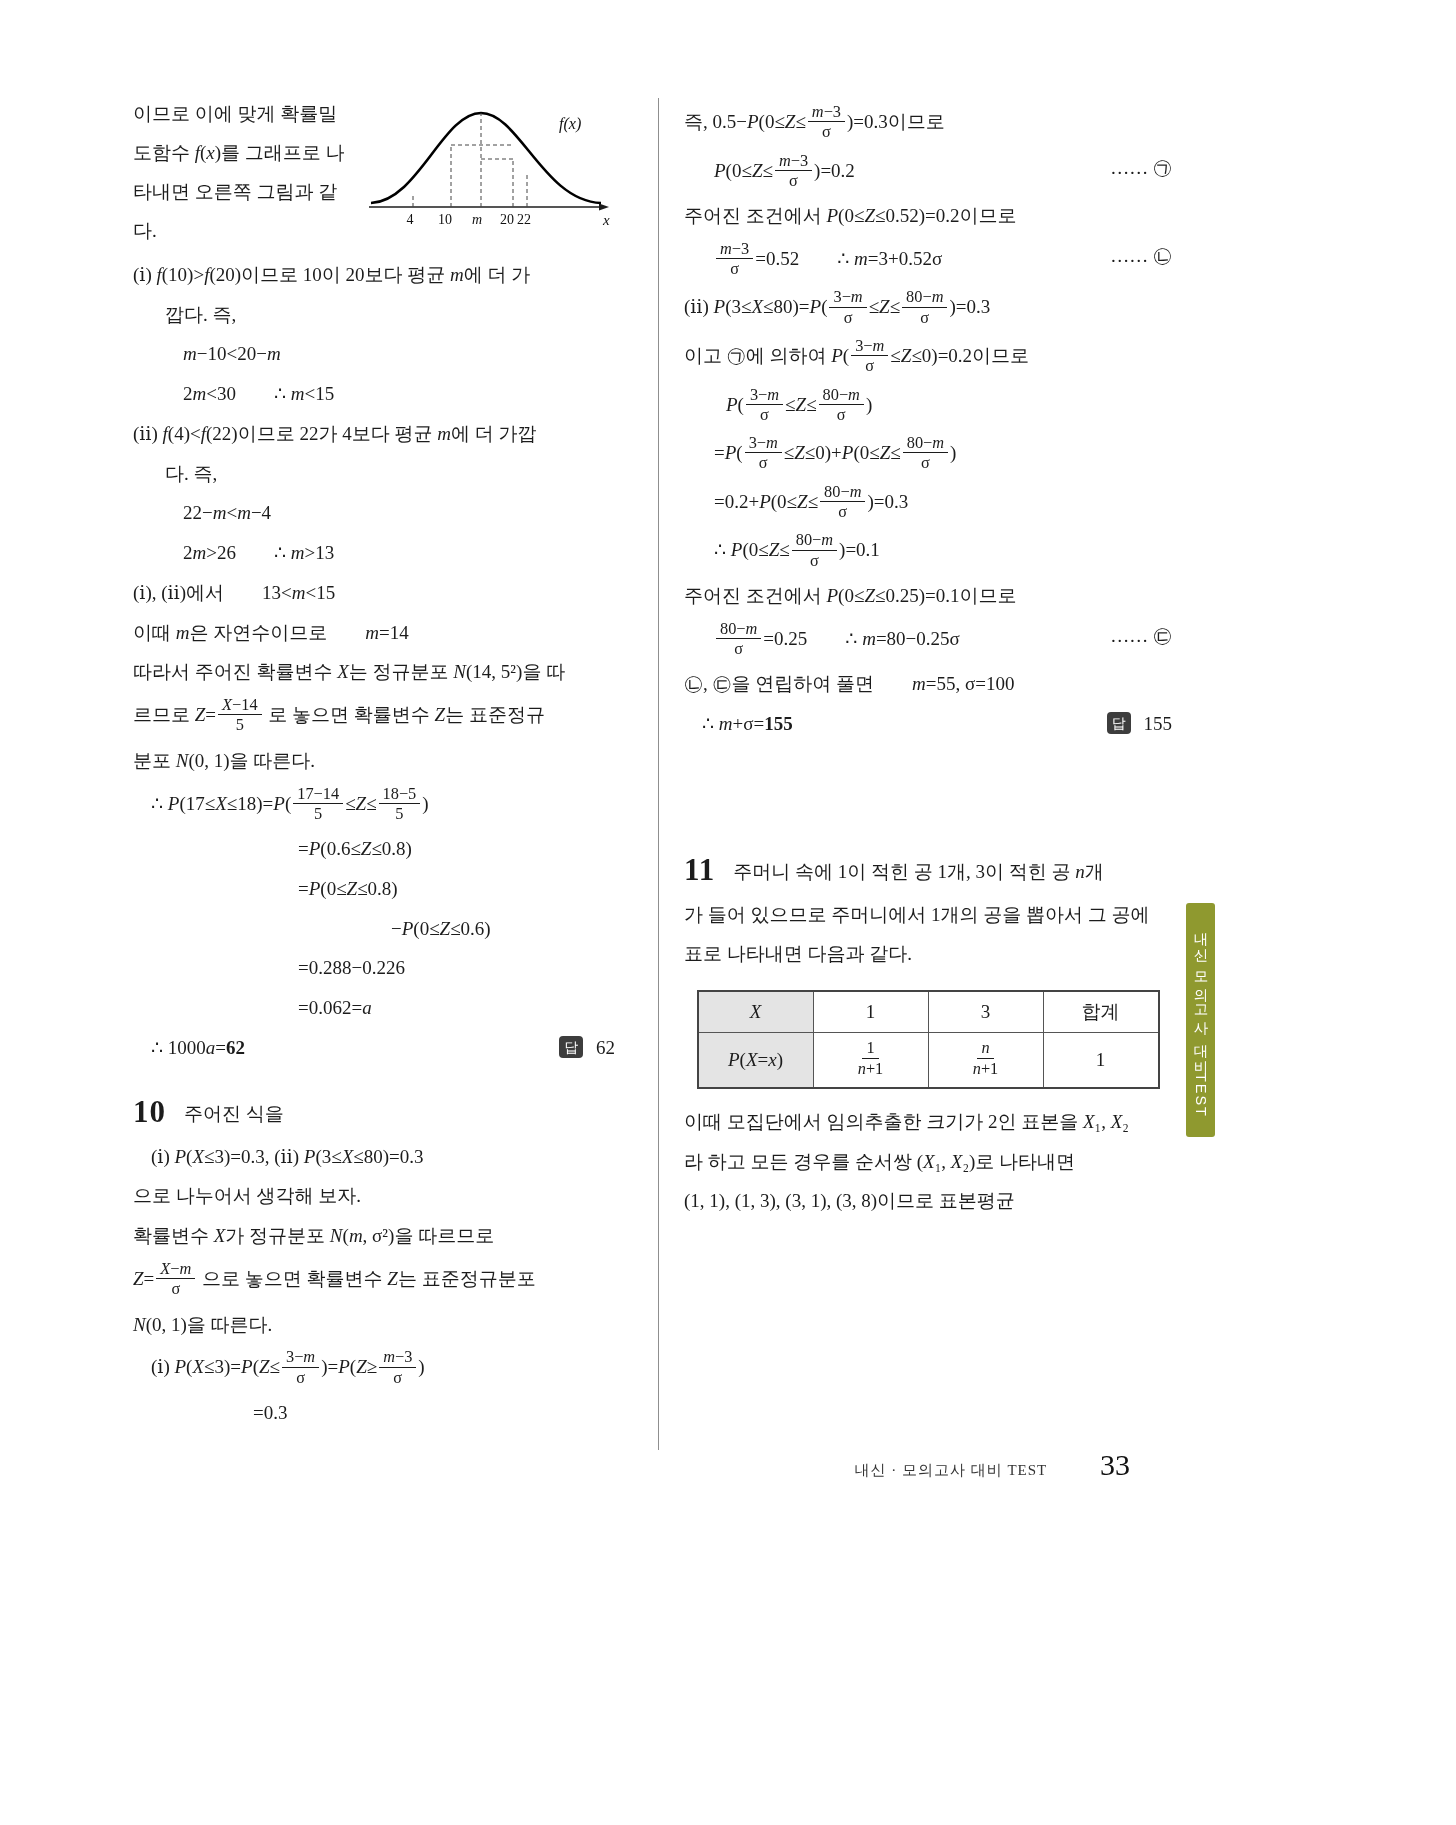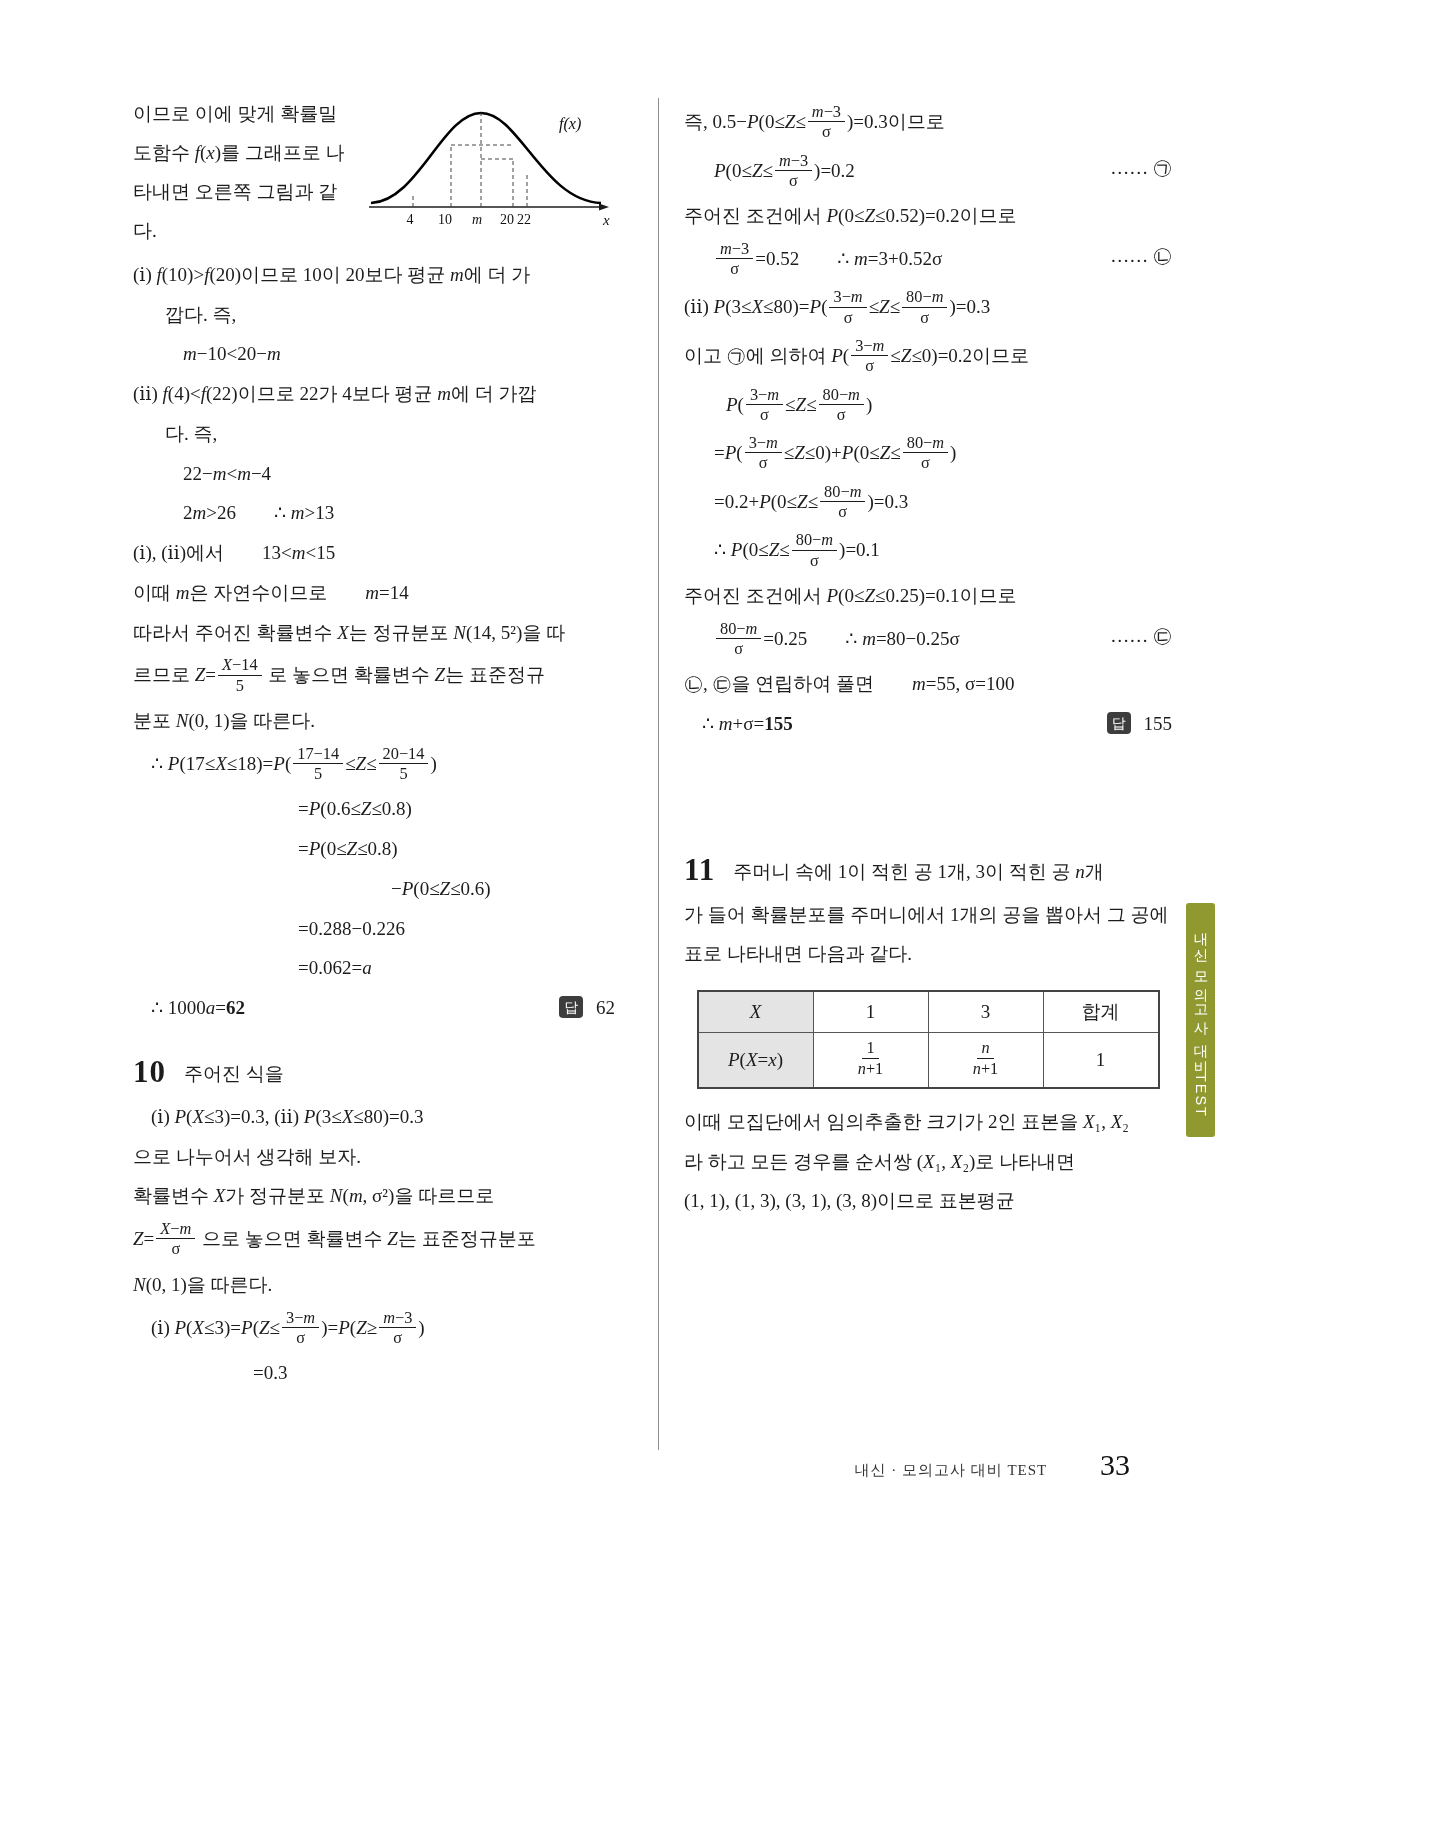--- a/index.html
+++ b/index.html
@@ -86,30 +86,31 @@
           </g>
           <text x="240" y="130" font-size="15" font-style="italic" fill="#111">x</text>
         </svg>
       </div>
       <span>이므로 이에 맞게 확률밀도함수  <i>f</i>(<i>x</i>)를 그래프로 나타내면 오른쪽 그림과 같다.</span>
     </div>
     <div>
         <div class="line">(ⅰ) <i>f</i>(10)&gt;<i>f</i>(20)이므로 10이 20보다 평균 <i>m</i>에 더 가</div>
         <div class="line i1">깝다. 즉,</div>
         <div class="line i2"><i>m</i>−10&lt;20−<i>m</i></div>
+        <div class="line i2">2<i>m</i>&lt;30        ∴ <i>m</i>&lt;15</div>
         <div class="line">(ⅱ) <i>f</i>(4)&lt;<i>f</i>(22)이므로 22가 4보다 평균 <i>m</i>에 더 가깝</div>
         <div class="line i1">다. 즉,</div>
         <div class="line i2">22−<i>m</i>&lt;<i>m</i>−4</div>
         <div class="line i2">2<i>m</i>&gt;26        ∴ <i>m</i>&gt;13</div>
         <div class="line">(ⅰ), (ⅱ)에서        13&lt;<i>m</i>&lt;15</div>
         <div class="line">이때 <i>m</i>은 자연수이므로        <i>m</i>=14</div>
         <div class="line">따라서 주어진 확률변수 <i>X</i>는 정규분포 <i>N</i>(14, 5²)을 따</div>
         <div class="line">르므로 <i>Z</i>=<span class="frac"><span class="fnum"><i>X</i>−14</span><span class="fden">5</span></span> 로 놓으면 확률변수 <i>Z</i>는 표준정규</div>
         <div class="line">분포 <i>N</i>(0, 1)을 따른다.</div>
-        <div class="line a1">∴ <i>P</i>(17≤<i>X</i>≤18)=<i>P</i>(<span class="frac"><span class="fnum">17−14</span><span class="fden">5</span></span>≤<i>Z</i>≤<span class="frac"><span class="fnum">20−14</span><span class="fden">5</span></span>)</div>
+        <div class="line a1">∴ <i>P</i>(17≤<i>X</i>≤18)=<i>P</i>(<span class="frac"><span class="fnum">17−14</span><span class="fden">5</span></span>≤<i>Z</i>≤<span class="frac"><span class="fnum">18−5</span><span class="fden">5</span></span>)</div>
         <div class="line e1">=<i>P</i>(0.6≤<i>Z</i>≤0.8)</div>
         <div class="line e1">=<i>P</i>(0≤<i>Z</i>≤0.8)</div>
         <div class="line e2">−<i>P</i>(0≤<i>Z</i>≤0.6)</div>
         <div class="line e1">=0.288−0.226</div>
         <div class="line e1">=0.062=<i>a</i></div>
         <div class="line a1">∴ 1000<i>a</i>=<b>62</b><span class="rmark"><span class="ansbox">답</span> 62</span></div>
       </div>
 
     <div class="prob-head">
       <span class="prob-num">10</span><span class="prob-intro">주어진 식을</span>
@@ -140,21 +141,21 @@
         <div class="line">주어진 조건에서 <i>P</i>(0≤<i>Z</i>≤0.25)=0.1이므로</div>
         <div class="line r1"><span class="frac"><span class="fnum">80−<i>m</i></span><span class="fden">σ</span></span>=0.25        ∴ <i>m</i>=80−0.25σ<span class="rmark">…… ㉢</span></div>
         <div class="line">㉡, ㉢을 연립하여 풀면        <i>m</i>=55, σ=100</div>
         <div class="line a1">∴ <i>m</i>+σ=<b>155</b><span class="rmark"><span class="ansbox">답</span> 155</span></div>
       </div>
 
     <div class="prob-head" id="p11-head">
       <span class="prob-num">11</span><span class="prob-intro">주머니 속에 1이 적힌 공 1개, 3이 적힌 공 <i>n</i>개</span>
     </div>
     <div>
-        <div class="line">가 들어 확률분포를 주머니에서 1개의 공을 뽑아서 그 공에</div>
+        <div class="line">가 들어 있으므로 주머니에서 1개의 공을 뽑아서 그 공에</div>
         <div class="line">표로 나타내면 다음과 같다.</div>
       </div>
 
     <table class="ptable">
       <tbody>
           <tr>
         <th class="shade"><i>X</i></th>
         <td>1</td>
         <td>3</td>
         <td>합계</td>

